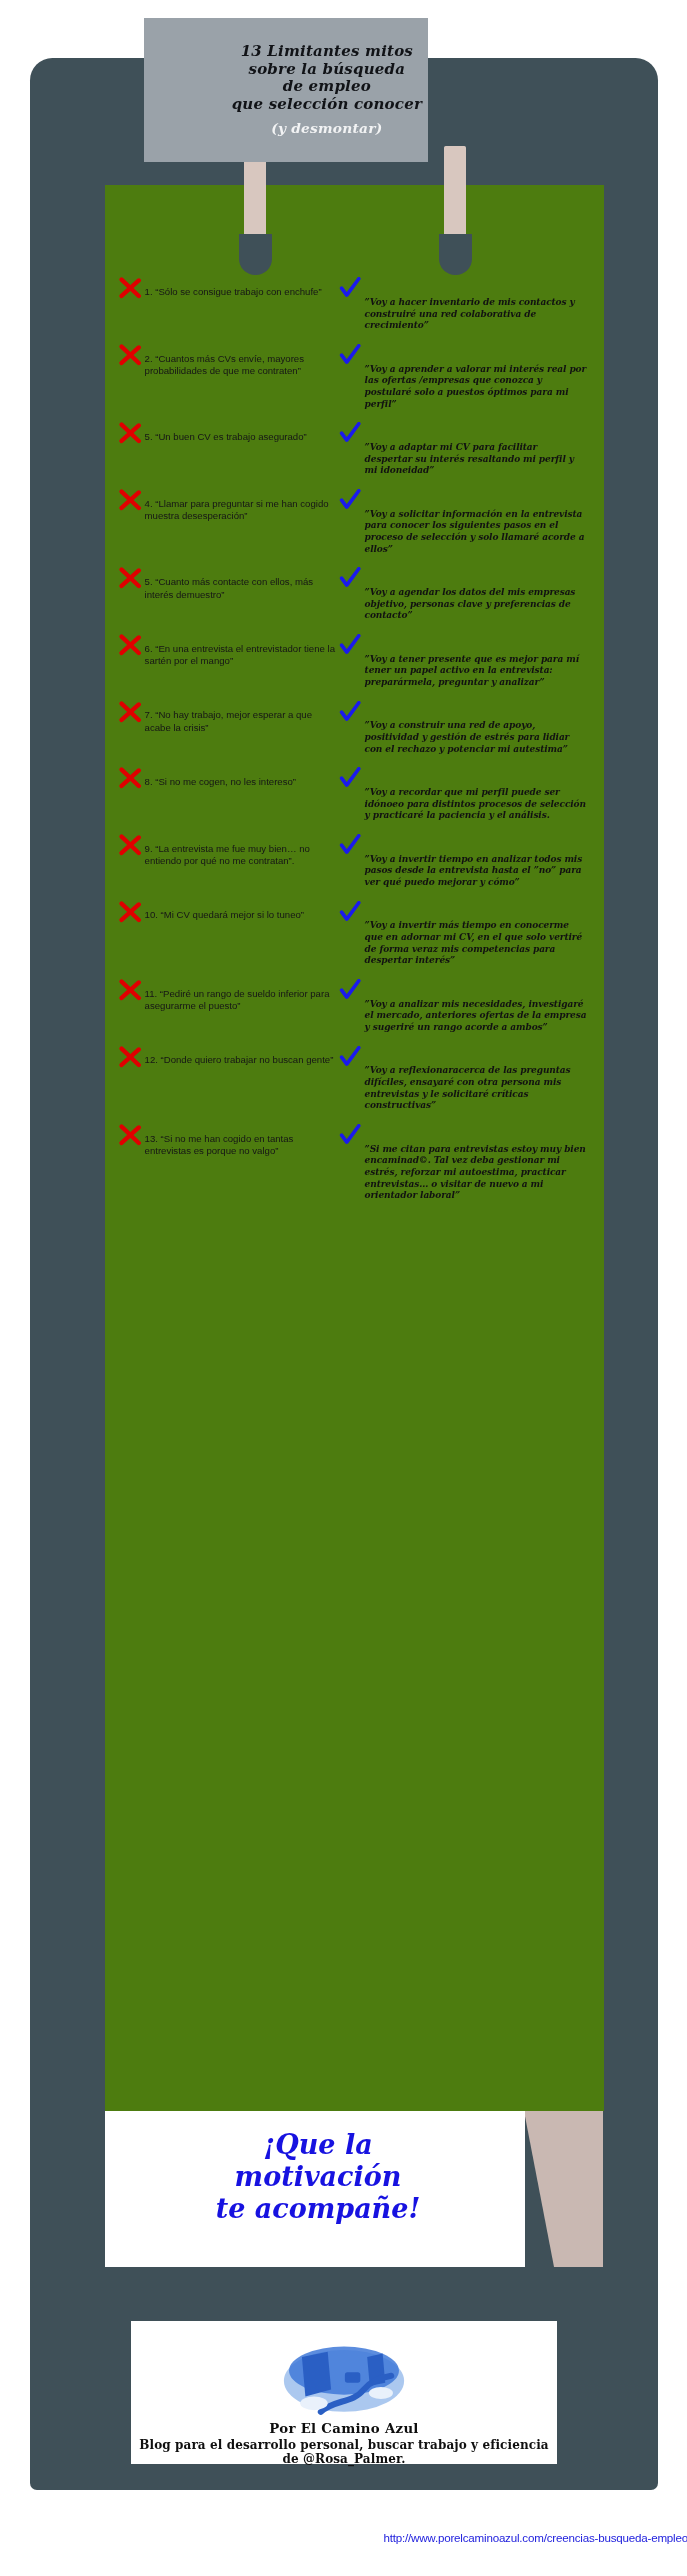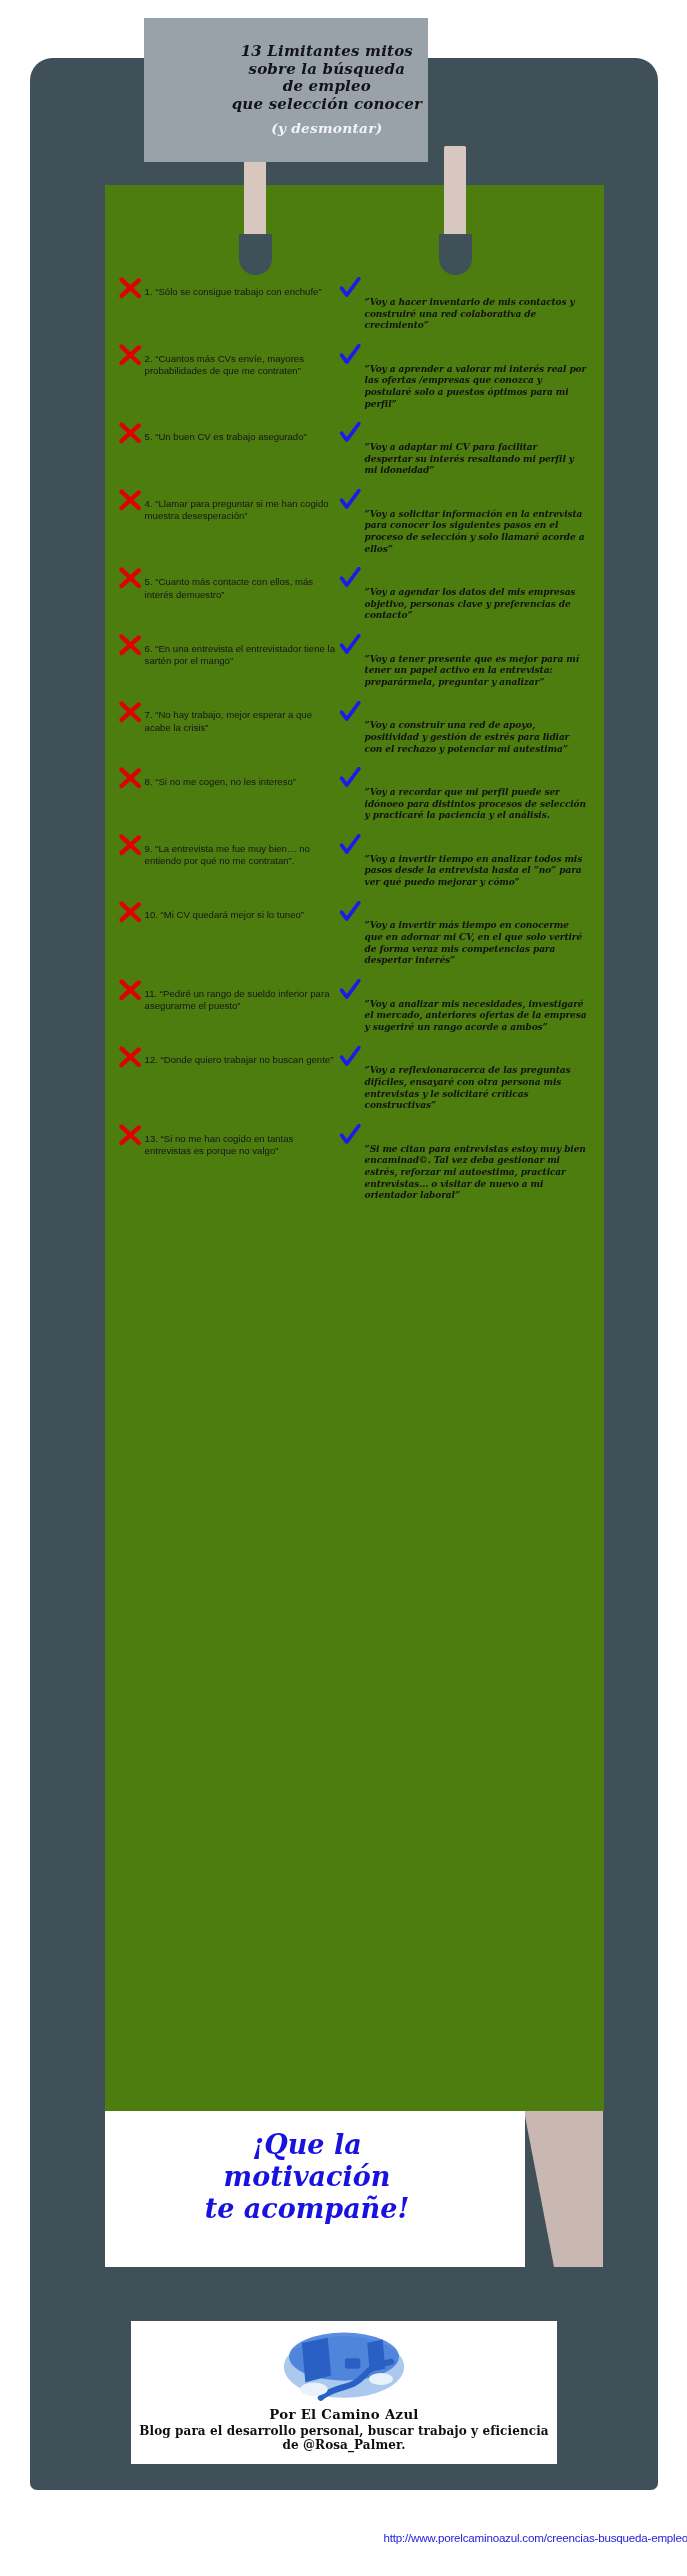--- a/index.html
+++ b/index.html
@@ -163,21 +163,21 @@
     color: #111111;
     padding-top: 6px;
     font-weight: bold;
     letter-spacing: -0.1px;
     margin-top: 11px;
   }
 
   
   .closing {
     position: absolute;
-    left: 105px;
+    left: 116px;
     top: 2129px;
     width: 404px;
     z-index: 5;
     text-align: center;
     color: #1712e0;
     font-family: "DejaVu Serif", serif;
     font-style: italic;
     font-weight: bold;
     font-size: 27px;
     line-height: 1.18;
@@ -187,21 +187,21 @@
   
   .logo-card {
     position: absolute;
     left: 131px;
     top: 2321px;
     width: 426px;
     height: 143px;
     background: #ffffff;
     z-index: 5;
     text-align: center;
-    padding-top: 1px;
+    padding-top: 15px;
   }
   .logo-art {
     width: 146px;
     height: 83px;
     margin: 0 auto 1.7px auto;
     position: relative;
   }
   .logo-title {
     font-family: "DejaVu Serif", serif;
     font-weight: bold;

